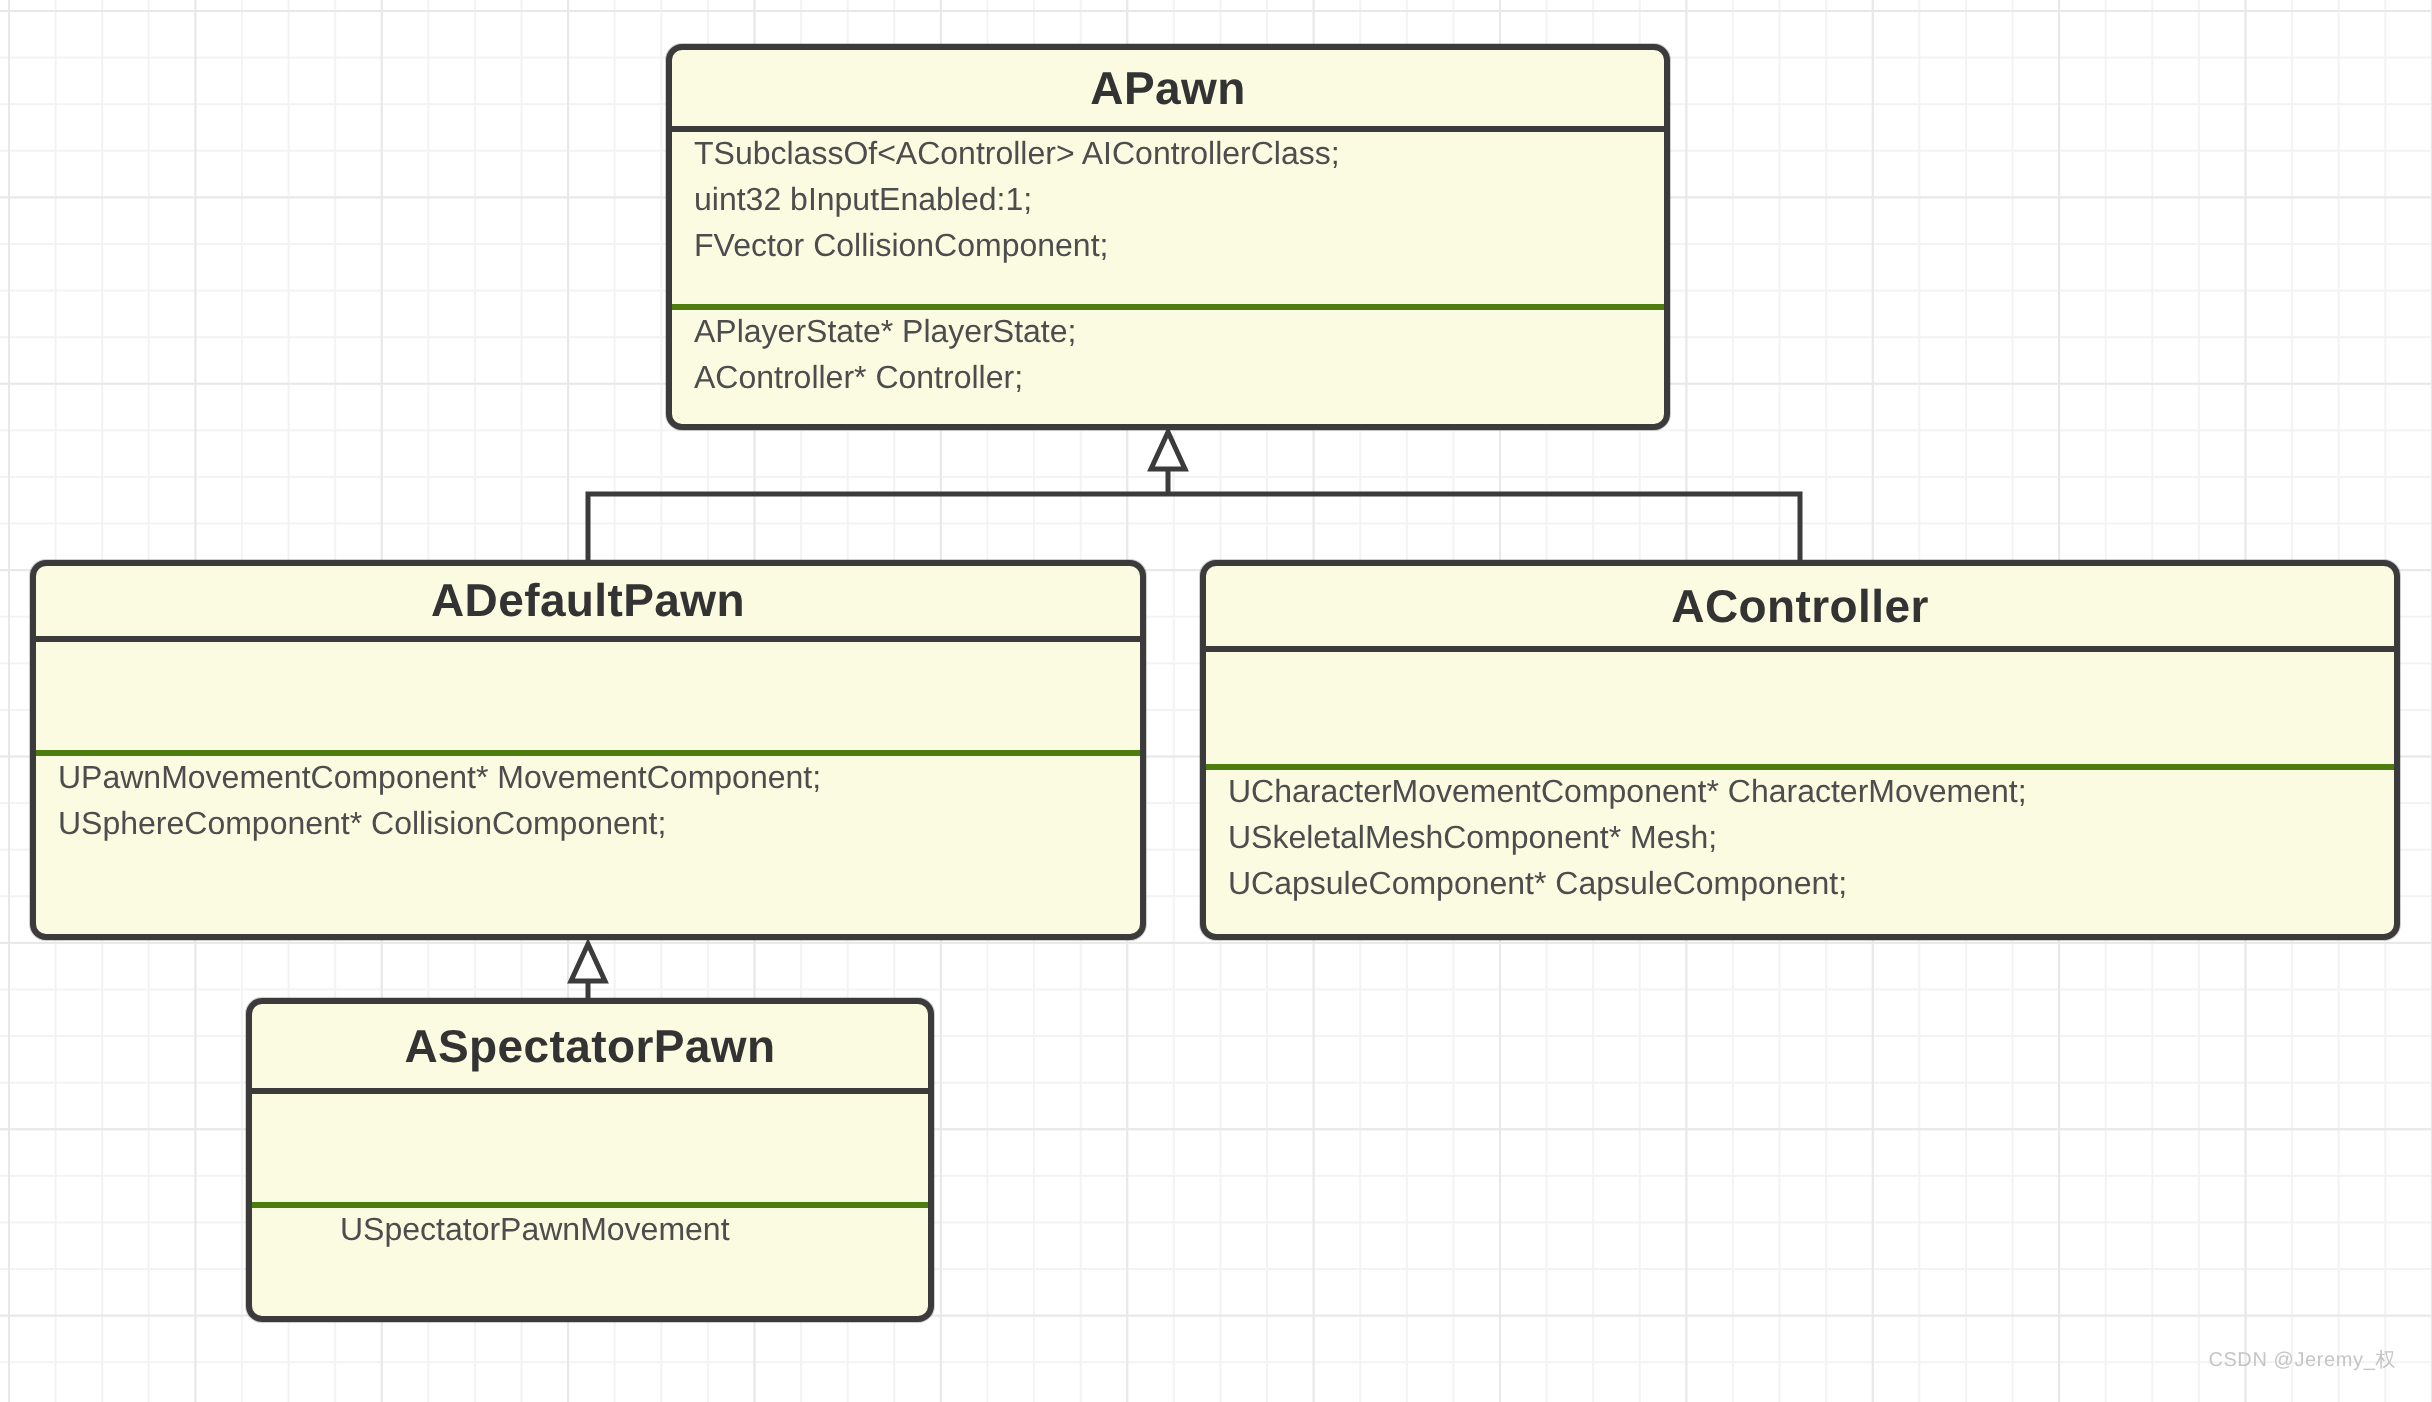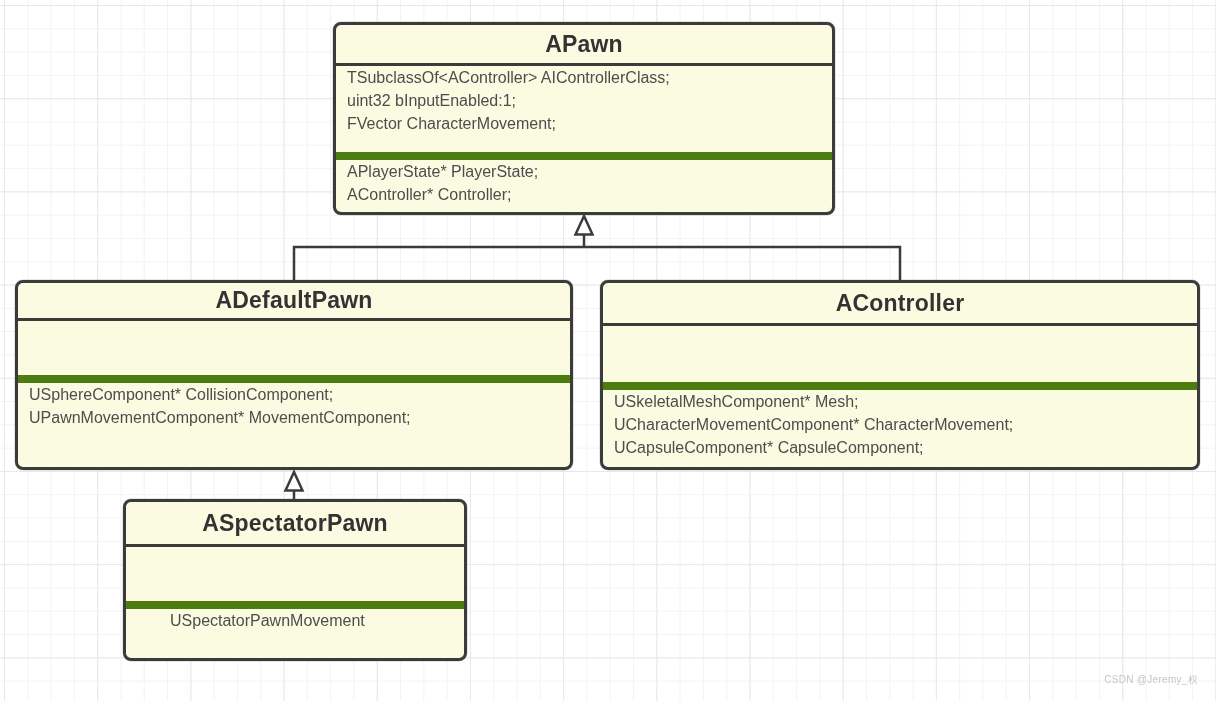--- a/index.html
+++ b/index.html
@@ -31,21 +31,21 @@
   .uml-title{
     box-sizing:border-box;
     flex:0 0 auto;
     display:flex;align-items:center;justify-content:center;
     font-weight:bold;font-size:23px;color:#333333;
     border-bottom:3px solid #3b3b3b;
     letter-spacing:0.2px;
   }
   .uml-section{box-sizing:border-box;padding-left:11px;display:flex;flex-direction:column;justify-content:flex-start;}
   .uml-attrs{flex:1 1 auto;}
-  .uml-methods{flex:0 0 auto;border-top:8px solid #4d7c0f;}
+  .uml-methods{flex:0 0 auto;border-top:3px solid #4d7c0f;}
   .uml-line{font-size:16px;line-height:23px;color:#4d4d4d;white-space:nowrap;}
   .watermark{
     position:absolute;right:18px;top:673px;
     font-size:10px;color:#c5c5c5;letter-spacing:0.3px;
   }
 </style>
 </head>
 <body>
 
 <div class="canvas">
@@ -58,43 +58,43 @@
 
     <path class="ln" d="M294,514 L294,489"></path>
     <polygon class="tri" points="294,472 285.5,490.5 302.5,490.5"></polygon>
   </svg>
 
   <div class="uml-box" style="left:333px;top:22px;width:502px;height:193px;">
     <div class="uml-title" style="height:41px;">APawn</div>
     <div class="uml-section uml-attrs">
       <div class="uml-line">TSubclassOf&lt;AController&gt; AIControllerClass;</div>
       <div class="uml-line">uint32 bInputEnabled:1;</div>
-      <div class="uml-line">FVector CharacterMovement;</div>
+      <div class="uml-line">FVector CollisionComponent;</div>
     </div>
     <div class="uml-section uml-methods" style="flex-basis:60px;">
       <div class="uml-line">APlayerState* PlayerState;</div>
       <div class="uml-line">AController* Controller;</div>
     </div>
   </div>
 
   <div class="uml-box" style="left:15px;top:280px;width:558px;height:190px;">
     <div class="uml-title" style="height:38px;">ADefaultPawn</div>
     <div class="uml-section uml-attrs"></div>
     <div class="uml-section uml-methods" style="flex-basis:92px;">
+      <div class="uml-line">UPawnMovementComponent* MovementComponent;</div>
       <div class="uml-line">USphereComponent* CollisionComponent;</div>
-      <div class="uml-line">UPawnMovementComponent* MovementComponent;</div>
     </div>
   </div>
 
   <div class="uml-box" style="left:600px;top:280px;width:600px;height:190px;">
     <div class="uml-title" style="height:43px;">AController</div>
     <div class="uml-section uml-attrs"></div>
     <div class="uml-section uml-methods" style="flex-basis:85px;">
+      <div class="uml-line">UCharacterMovementComponent* CharacterMovement;</div>
       <div class="uml-line">USkeletalMeshComponent* Mesh;</div>
-      <div class="uml-line">UCharacterMovementComponent* CharacterMovement;</div>
       <div class="uml-line">UCapsuleComponent* CapsuleComponent;</div>
     </div>
   </div>
 
   <div class="uml-box" style="left:123px;top:499px;width:344px;height:162px;">
     <div class="uml-title" style="height:45px;">ASpectatorPawn</div>
     <div class="uml-section uml-attrs"></div>
     <div class="uml-section uml-methods" style="flex-basis:57px;padding-left:44px;">
       <div class="uml-line">USpectatorPawnMovement</div>
     </div>

